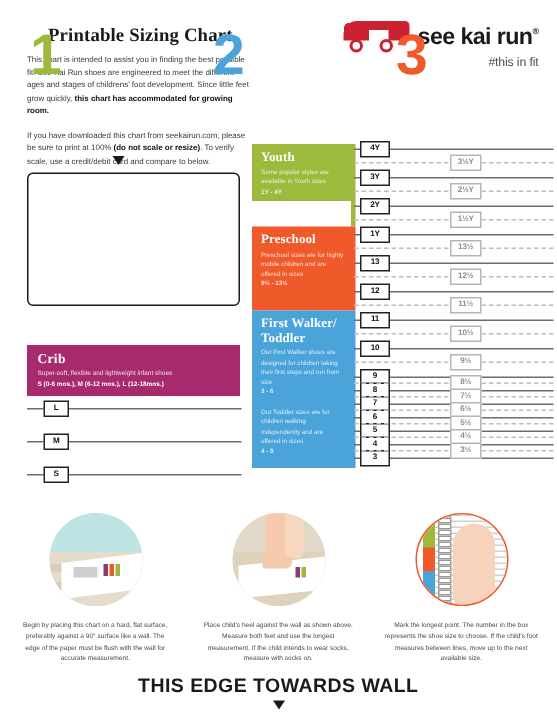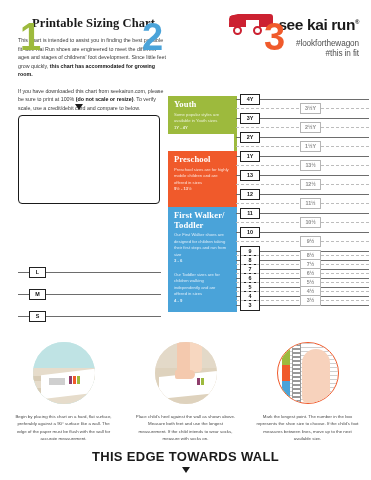--- a/index.html
+++ b/index.html
@@ -183,26 +183,30 @@
     <div class="logo-row">
       <div class="wagon">
         <div class="handle"></div>
           <div class="body"></div>
           <div class="notch"></div>
         <div class="w1"></div>
           <div class="w2"></div>
       </div>
       <div class="brand"><span>see kai run</span><sup>®</sup></div>
     </div>
-    <div class="tagline">#lookforthewagon</div>
     <div class="tagline2">#this in fit</div>
   </div>
 
   <div class="card-outline"></div>
 
+  <div class="crib-box">
+    <h2>Crib</h2>
+    <p>Super-soft, flexible and lightweight infant shoes</p>
+    <p class="sizes">S (0-6 mos.), M (6-12 mos.), L (12-18mos.)</p>
+  </div>
 
   <div class="crib-line" style="top:272px"></div>
   <div class="crib-tag" style="left:29px;top:267px">L</div>
   <div class="crib-line" style="top:294px"></div>
   <div class="crib-tag" style="left:29px;top:289px">M</div>
   <div class="crib-line" style="top:316px"></div>
   <div class="crib-tag" style="left:29px;top:311px">S</div>
 
   <div class="age-box" id="box-youth">
     <h2>Youth</h2>

